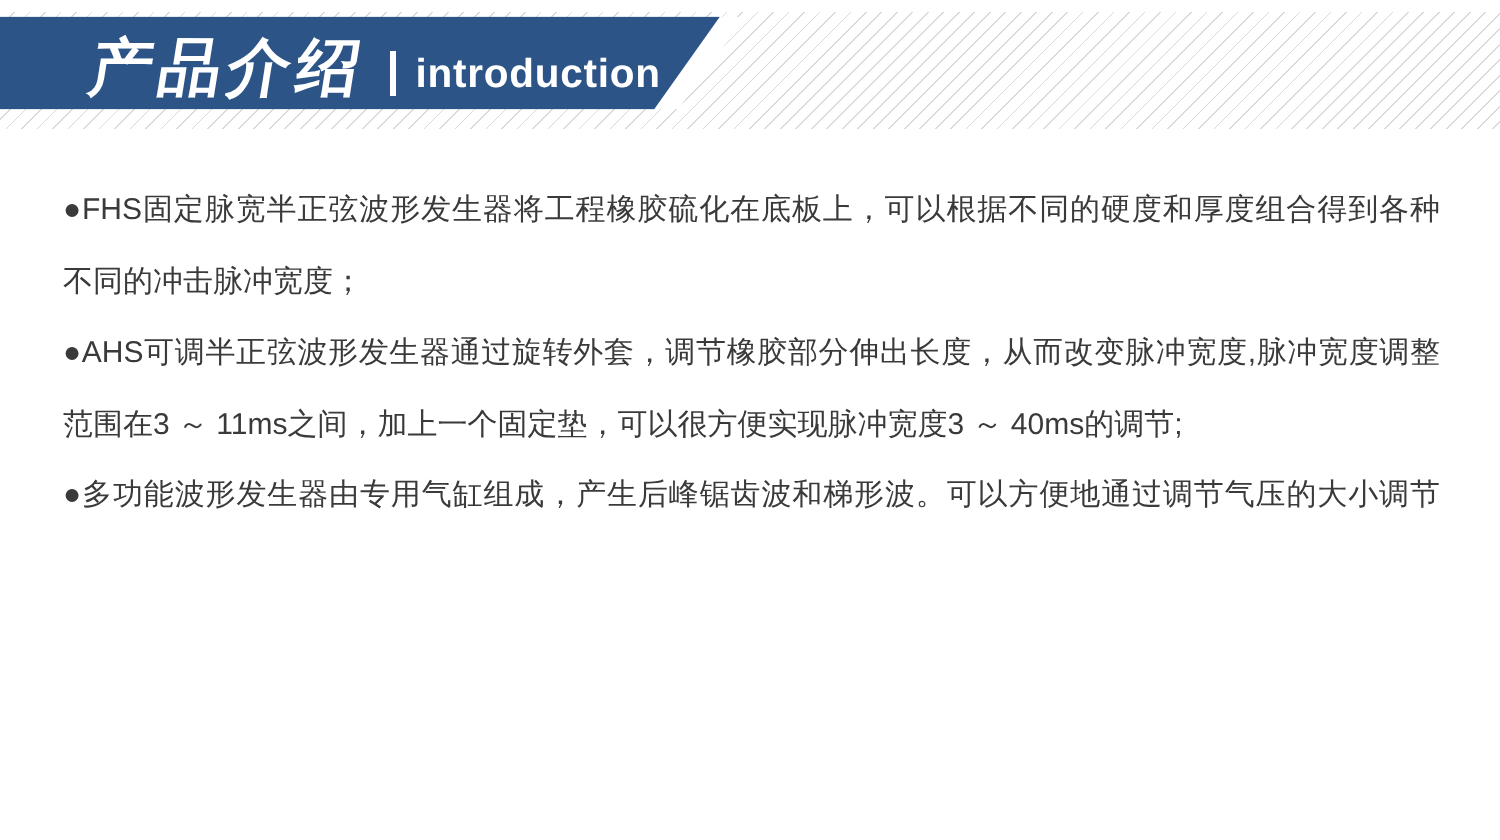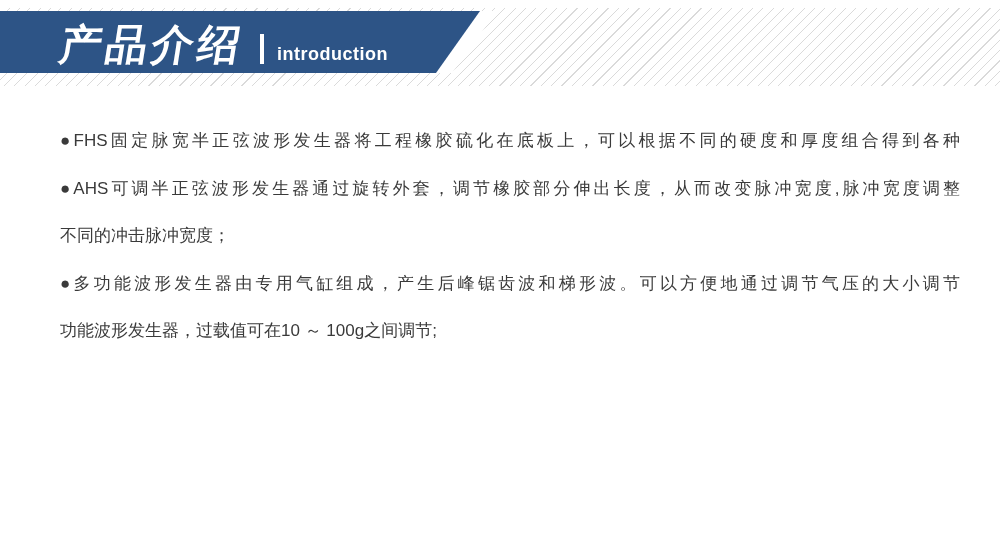--- a/index.html
+++ b/index.html
@@ -56,34 +56,34 @@
     transform: skewX(-9deg);
     display: inline-block;
   }
   .divider-bar {
     display: inline-block;
     width: 4px; height: 30px;
     background: #ffffff;
     margin: 0 13px 2px 16px;
   }
   .banner-subtitle {
-    font-size: 18px;
+    font-size: 27px;
     font-weight: 600;
     line-height: 1;
     margin-bottom: 3px;
     letter-spacing: 0.5px;
   }
 
   
   .content {
     position: absolute;
-    left: 60px; right: 40px;
+    left: 42px; right: 40px;
     top: 117px;
     color: #3a3a3a;
-    font-size: 17px;
+    font-size: 20px;
   }
   .line {
     height: 47.6px;
     line-height: 47.6px;
     white-space: nowrap;
     text-align: justify;
     overflow: visible;
   }
   .line.fill {
     white-space: normal;
@@ -107,19 +107,19 @@
     <div class="banner-blue"></div>
     <div class="banner-content">
       <span class="banner-title">产品介绍</span>
       <span class="divider-bar"></span>
       <span class="banner-subtitle">introduction</span>
     </div>
   </div>
 
   <div class="content">
     <div class="line fill">●FHS固定脉宽半正弦波形发生器将工程橡胶硫化在底板上，可以根据不同的硬度和厚度组合得到各种</div>
+    <div class="line end">不同的冲击脉冲宽度；</div>
     <div class="line fill">●AHS可调半正弦波形发生器通过旋转外套，调节橡胶部分伸出长度，从而改变脉冲宽度,脉冲宽度调整</div>
-    <div class="line end">不同的冲击脉冲宽度；</div>
+    <div class="line end">范围在3 ～ 11ms之间，加上一个固定垫，可以很方便实现脉冲宽度3 ～ 40ms的调节;</div>
     <div class="line fill">●多功能波形发生器由专用气缸组成，产生后峰锯齿波和梯形波。可以方便地通过调节气压的大小调节</div>
-    <div class="line end">功能波形发生器，过载值可在10 ～ 100g之间调节;</div>
   </div>
 
 </div>
 
 </body></html>

